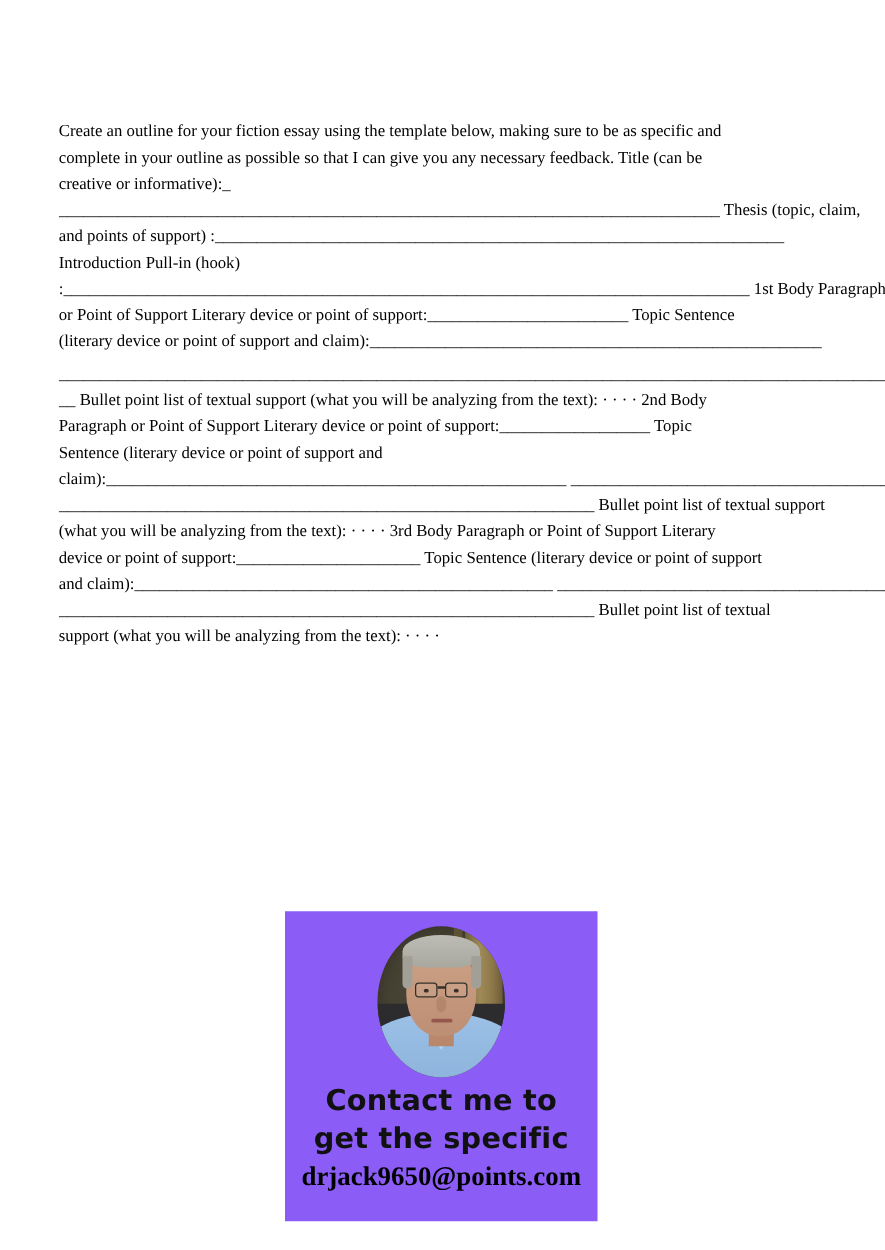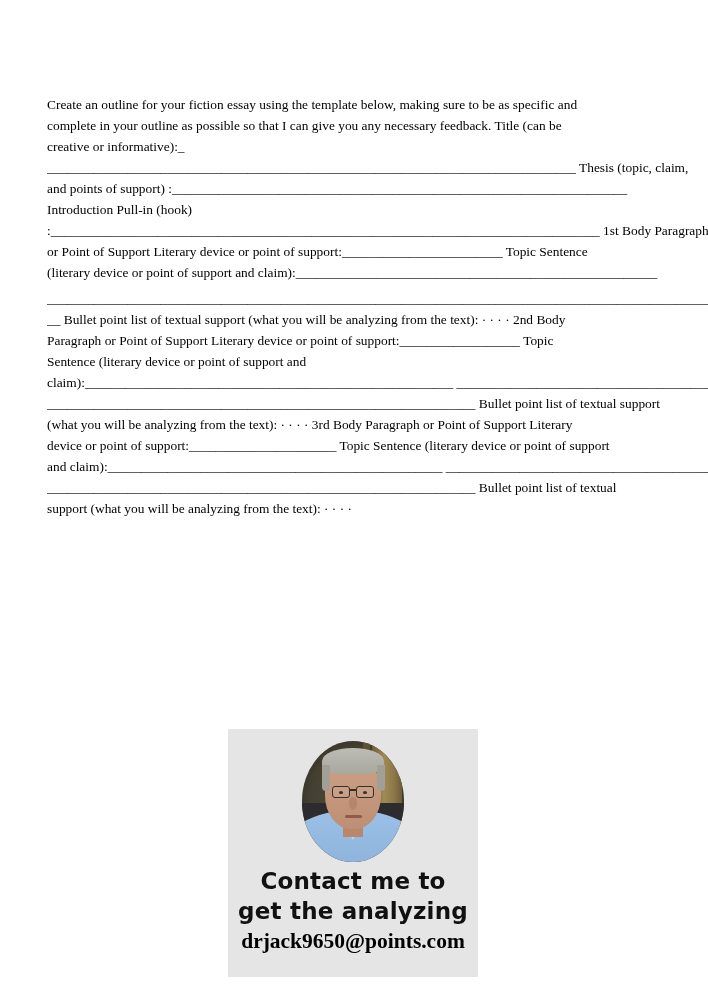--- a/index.html
+++ b/index.html
@@ -63,21 +63,21 @@
 </style>
 </head>
 <body>
 
 <div class="page">
 
   <div class="doc-text">
     
   <div class="doc-line">Create an outline for your fiction essay using the template below, making sure to be as specific and</div><div class="doc-line">complete in your outline as possible so that I can give you any necessary feedback. Title (can be</div><div class="doc-line">creative or informative):_</div><div class="doc-line">_______________________________________________________________________________ Thesis (topic, claim,</div><div class="doc-line">and points of support) :____________________________________________________________________</div><div class="doc-line">Introduction Pull-in (hook)</div><div class="doc-line">:__________________________________________________________________________________ 1st Body Paragraph</div><div class="doc-line">or Point of Support Literary device or point of support:________________________ Topic Sentence</div><div class="doc-line">(literary device or point of support and claim):______________________________________________________</div><div class="doc-line">____________________________________________________________________________________________________</div><div class="doc-line">__ Bullet point list of textual support (what you will be analyzing from the text): · · · · 2nd Body</div><div class="doc-line">Paragraph or Point of Support Literary device or point of support:__________________ Topic</div><div class="doc-line">Sentence (literary device or point of support and</div><div class="doc-line">claim):_______________________________________________________ ________________________________________</div><div class="doc-line">________________________________________________________________ Bullet point list of textual support</div><div class="doc-line">(what you will be analyzing from the text): · · · · 3rd Body Paragraph or Point of Support Literary</div><div class="doc-line">device or point of support:______________________ Topic Sentence (literary device or point of support</div><div class="doc-line">and claim):__________________________________________________ ________________________________________</div><div class="doc-line">________________________________________________________________ Bullet point list of textual</div><div class="doc-line">support (what you will be analyzing from the text): · · · ·</div></div>
 
-  <div class="contact-card" style="background: #e5e5e5;">
+  <div class="contact-card" style="background: #8b5cf6;">
 
     <div class="photo">
       <div class="door-frame"></div>
       <div class="door-frame2"></div>
       <div class="shoulder-band"></div>
       <div class="shirt"></div>
       <div class="collar"></div>
       <div class="neck"></div>
       <div class="face"></div>
       <div class="hair"></div>
@@ -87,19 +87,19 @@
         <div class="lens"></div>
         <div class="bridge"></div>
         <div class="lens"></div>
       </div>
       <div class="nose"></div>
       <div class="mouth"></div>
     </div>
 
     <div class="card-heading">
       <div>Contact me to</div>
-      <div>get the analyzing</div>
+      <div>get the specific</div>
     </div>
 
     <div class="card-email">drjack9650@points.com</div>
   </div>
 
 </div>
 
 </body></html>

